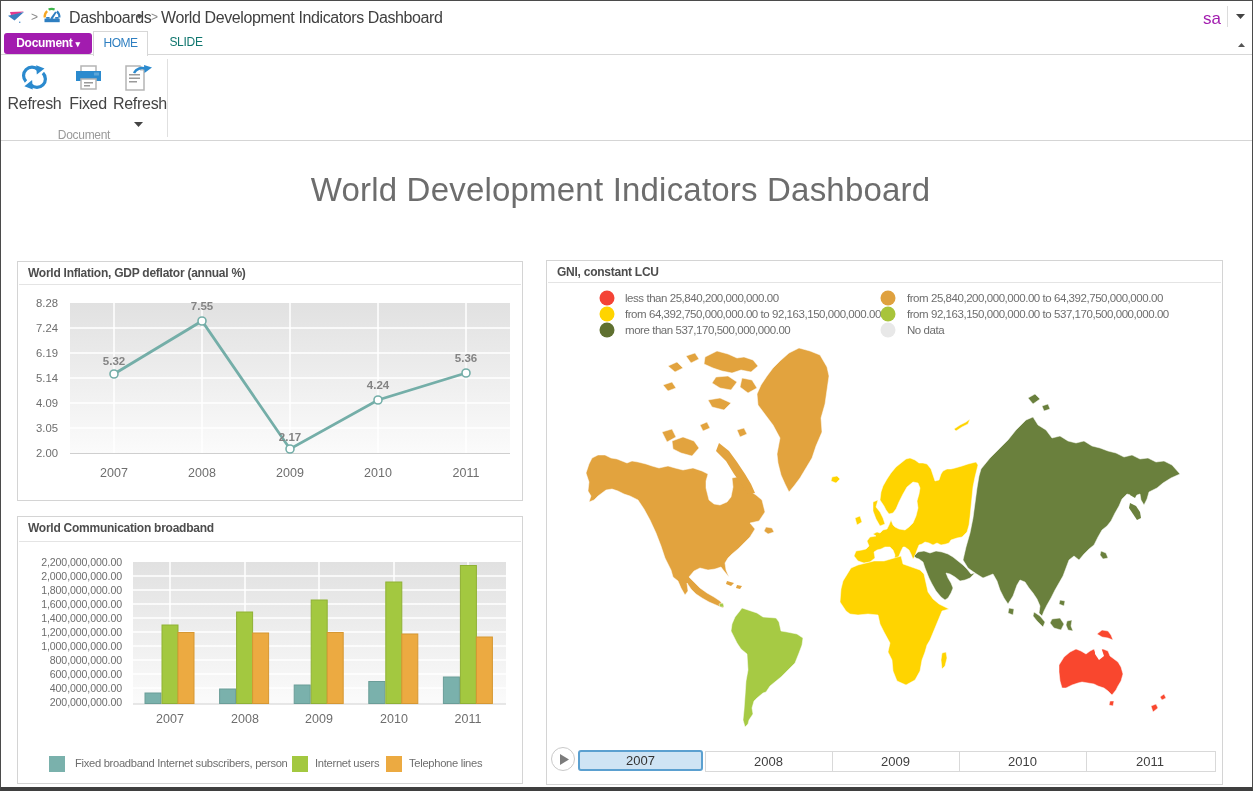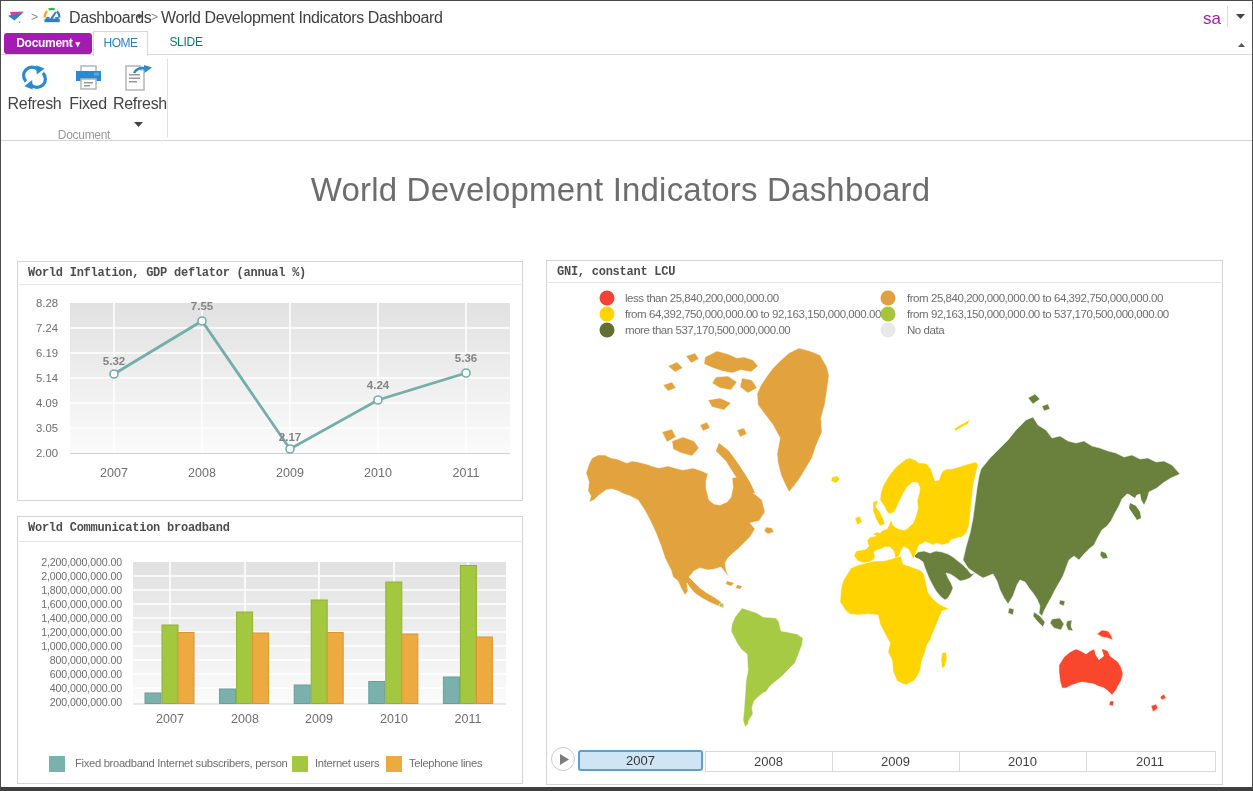--- a/index.html
+++ b/index.html
@@ -17,21 +17,21 @@
 .tab.slide{left:160px;width:50px;color:#0f766e;letter-spacing:-0.3px;}
 .tabline{position:absolute;left:0;top:23px;width:100%;height:1px;background:#d7d7d7;}
 .ribbonbody{position:absolute;left:0;top:24px;width:100%;height:85px;background:#fff;}
 .ricon{position:absolute;top:10px;text-align:center;color:#444;font-size:16px;letter-spacing:-0.3px;}
 .grouplabel{position:absolute;top:73px;left:0;width:166px;text-align:center;color:#9a9a9a;font-size:12px;letter-spacing:-0.3px;}
 .gsep{position:absolute;left:166px;top:4px;width:1px;height:78px;background:#e0e0e0;}
 
 .content{position:absolute;left:0;top:140px;width:100%;height:646px;background:#fff;}
 .pagetitle{position:absolute;left:17px;top:30px;width:1205px;text-align:center;color:#6d6d6d;font-size:33px;letter-spacing:0.2px;}
 .panel{position:absolute;background:#fff;border:1px solid #d4d4d4;}
-.ptitle{position:absolute;left:10px;top:4px;font-size:12px;font-weight:bold;color:#4d4d4d;letter-spacing:-0.25px;font-family:Liberation Mono, monospace;}
+.ptitle{position:absolute;left:10px;top:4px;font-size:12px;font-weight:bold;color:#4d4d4d;letter-spacing:-0.25px;}
 .psep{position:absolute;left:1px;right:1px;height:1px;background:#e4e4e4;}
 </style>
 </head>
 <body>
 <div class="frame">
 
  <div class="topbar">
    <svg style="position:absolute;left:7px;top:10px" width="17" height="12" viewBox="0 0 17 12">
      <polygon points="2,1 16,0.5 9,3.6 3,3.9" fill="#e23a8e"></polygon>
      <polygon points="0,4.8 16,1 6.5,9.5" fill="#3a7dbe"></polygon>

